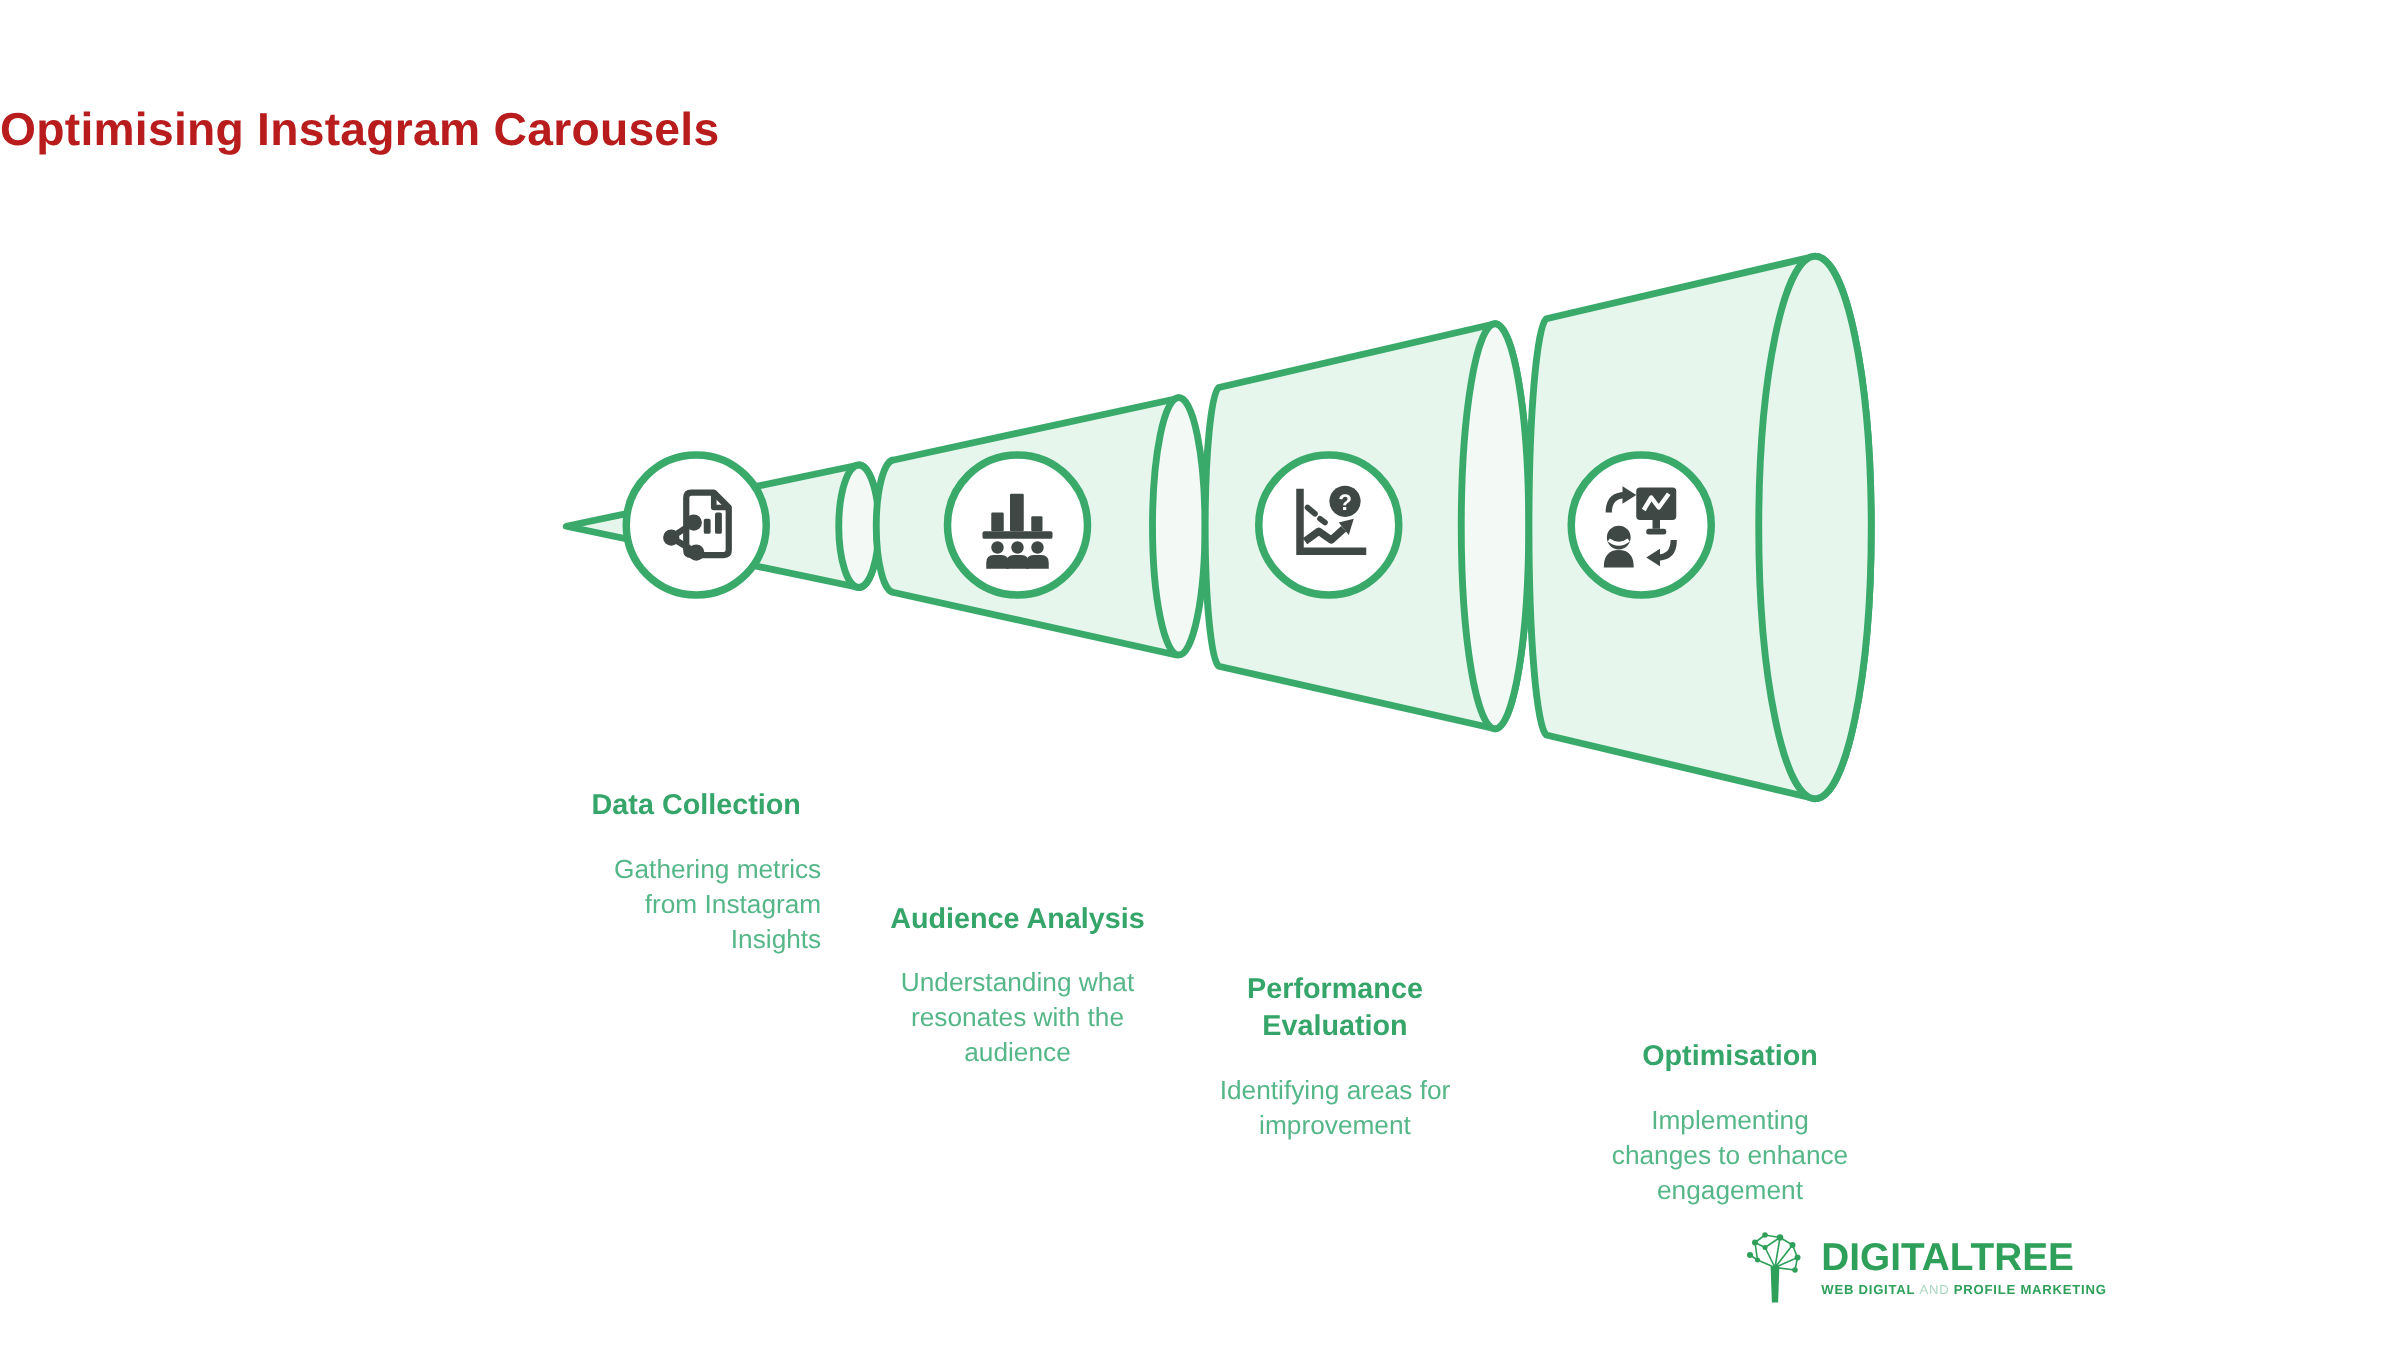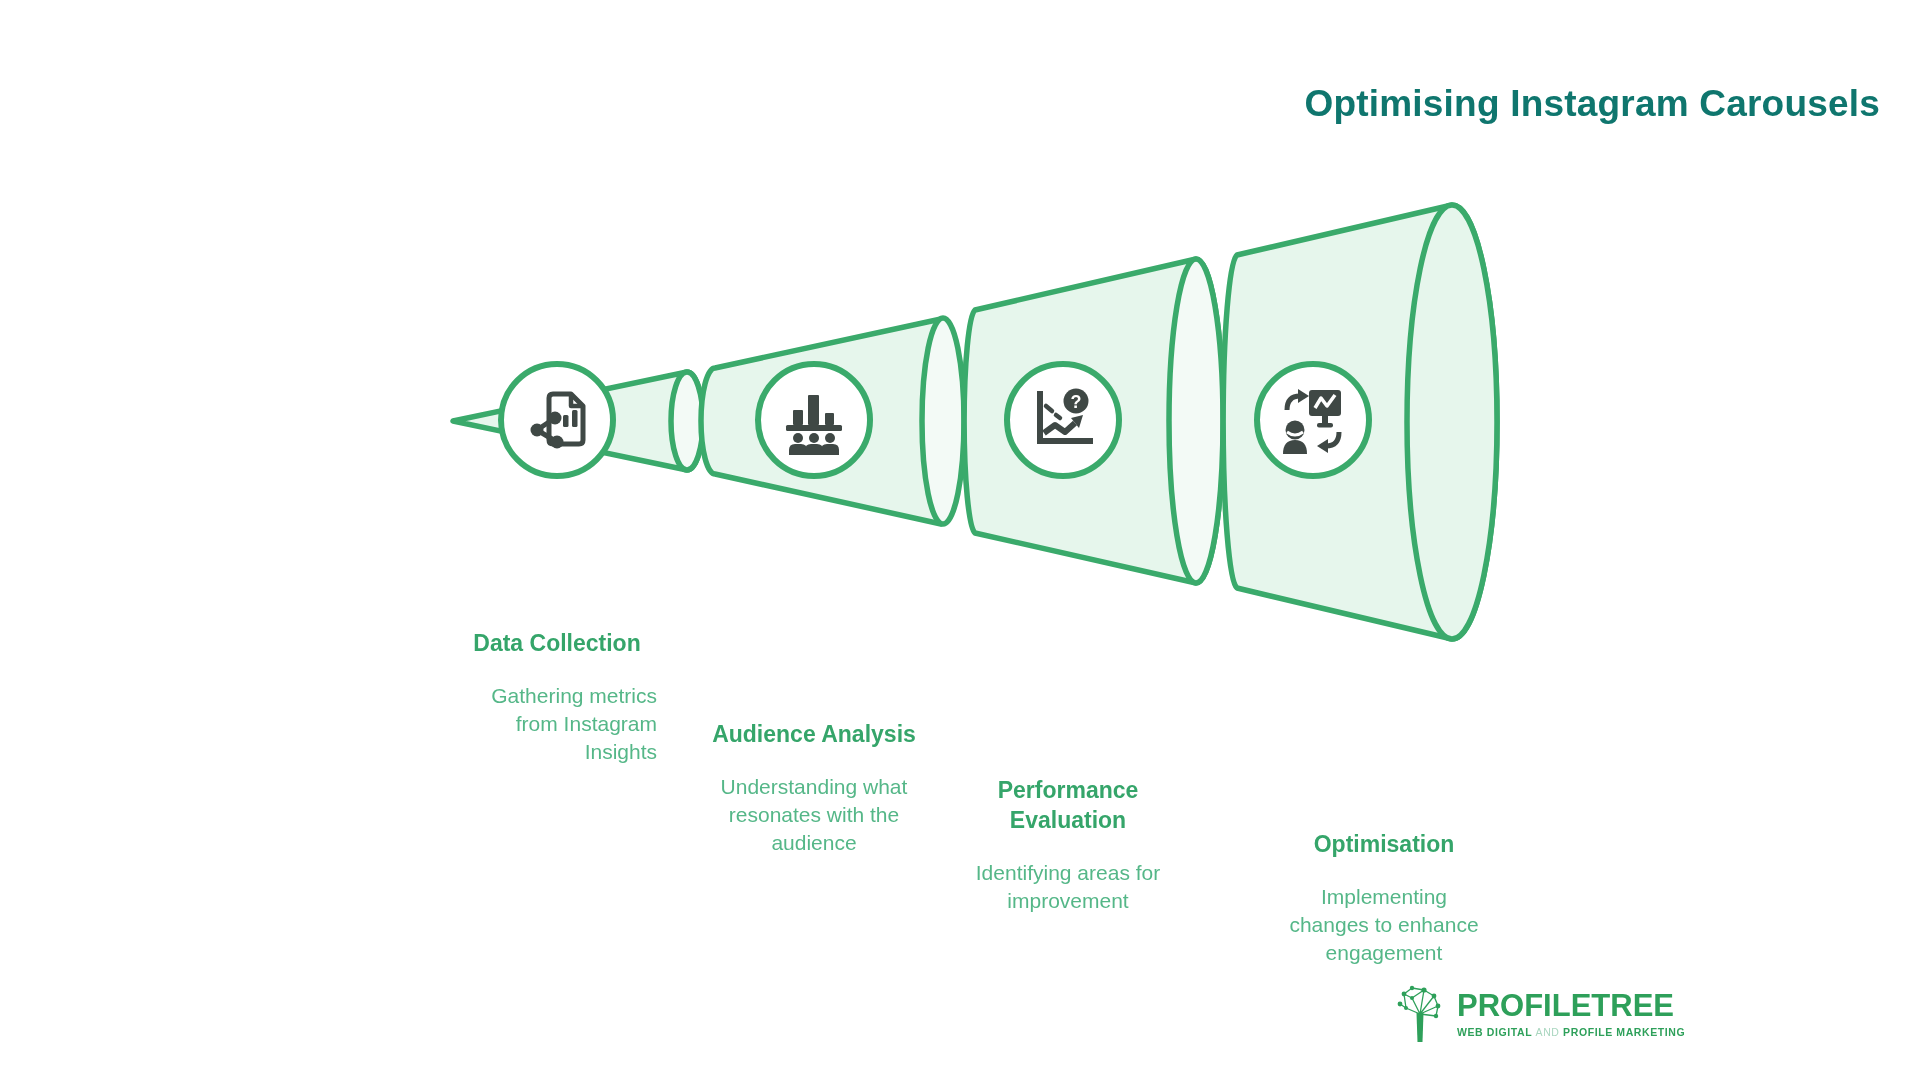--- a/index.html
+++ b/index.html
@@ -2,21 +2,21 @@
 <html><head>
 <meta charset="utf-8">
 <style>
   html,body{margin:0;padding:0;background:#ffffff;}
   body{width:1920px;height:1080px;overflow:hidden;
        font-family:"Liberation Sans","DejaVu Sans",sans-serif;}
   .canvas{position:relative;width:1920px;height:1080px;background:#ffffff;}
 
   
   .main-title{position:absolute;top:83px;left:0;width:1880px;margin:0;
-    text-align:right;font-size:37px;font-weight:bold;color:#0f766e;letter-spacing:.2px;}
+    text-align:left;font-size:37px;font-weight:bold;color:#b91c1c;letter-spacing:.2px;}
 
   
   .funnel-svg{position:absolute;left:430px;top:185px;}
 
   
   .stage{position:absolute;width:240px;text-align:center;}
   .stage h3{margin:0 auto;font-size:23px;line-height:30px;font-weight:bold;color:#35a56a;}
   .stage p{margin:24px auto 0;font-size:21px;line-height:28px;color:#55b788;}
   .s1{left:437px;top:628px;} .s1 p{width:200px;text-align:right;}
   .s2{left:694px;top:719px;} .s2 p{width:230px;}
@@ -142,18 +142,18 @@
         <circle cx="32" cy="6" r="2.6"></circle>
           <circle cx="42" cy="12" r="2.4"></circle>
           <circle cx="46" cy="22" r="2.4"></circle>
         <circle cx="44" cy="32" r="2.2"></circle>
           <circle cx="14" cy="24" r="2"></circle>
           <circle cx="20" cy="14" r="2"></circle>
         <path d="M 24.5,29 L 31.5,29 L 30.5,58 L 25.5,58 Z"></path>
       </g>
     </svg>
     <div class="logo-text">
-      <div class="brand"><span class="bold">PROFILE</span><span class="light">TREE</span></div>
+      <div class="brand"><span class="bold">DIGITAL</span><span class="light">TREE</span></div>
       <div class="logo-tagline"><span>WEB DIGITAL</span> <span class="tag-and">AND</span> <span>PROFILE MARKETING</span></div>
     </div>
   </div>
 
 </div>
 
 </body></html>

